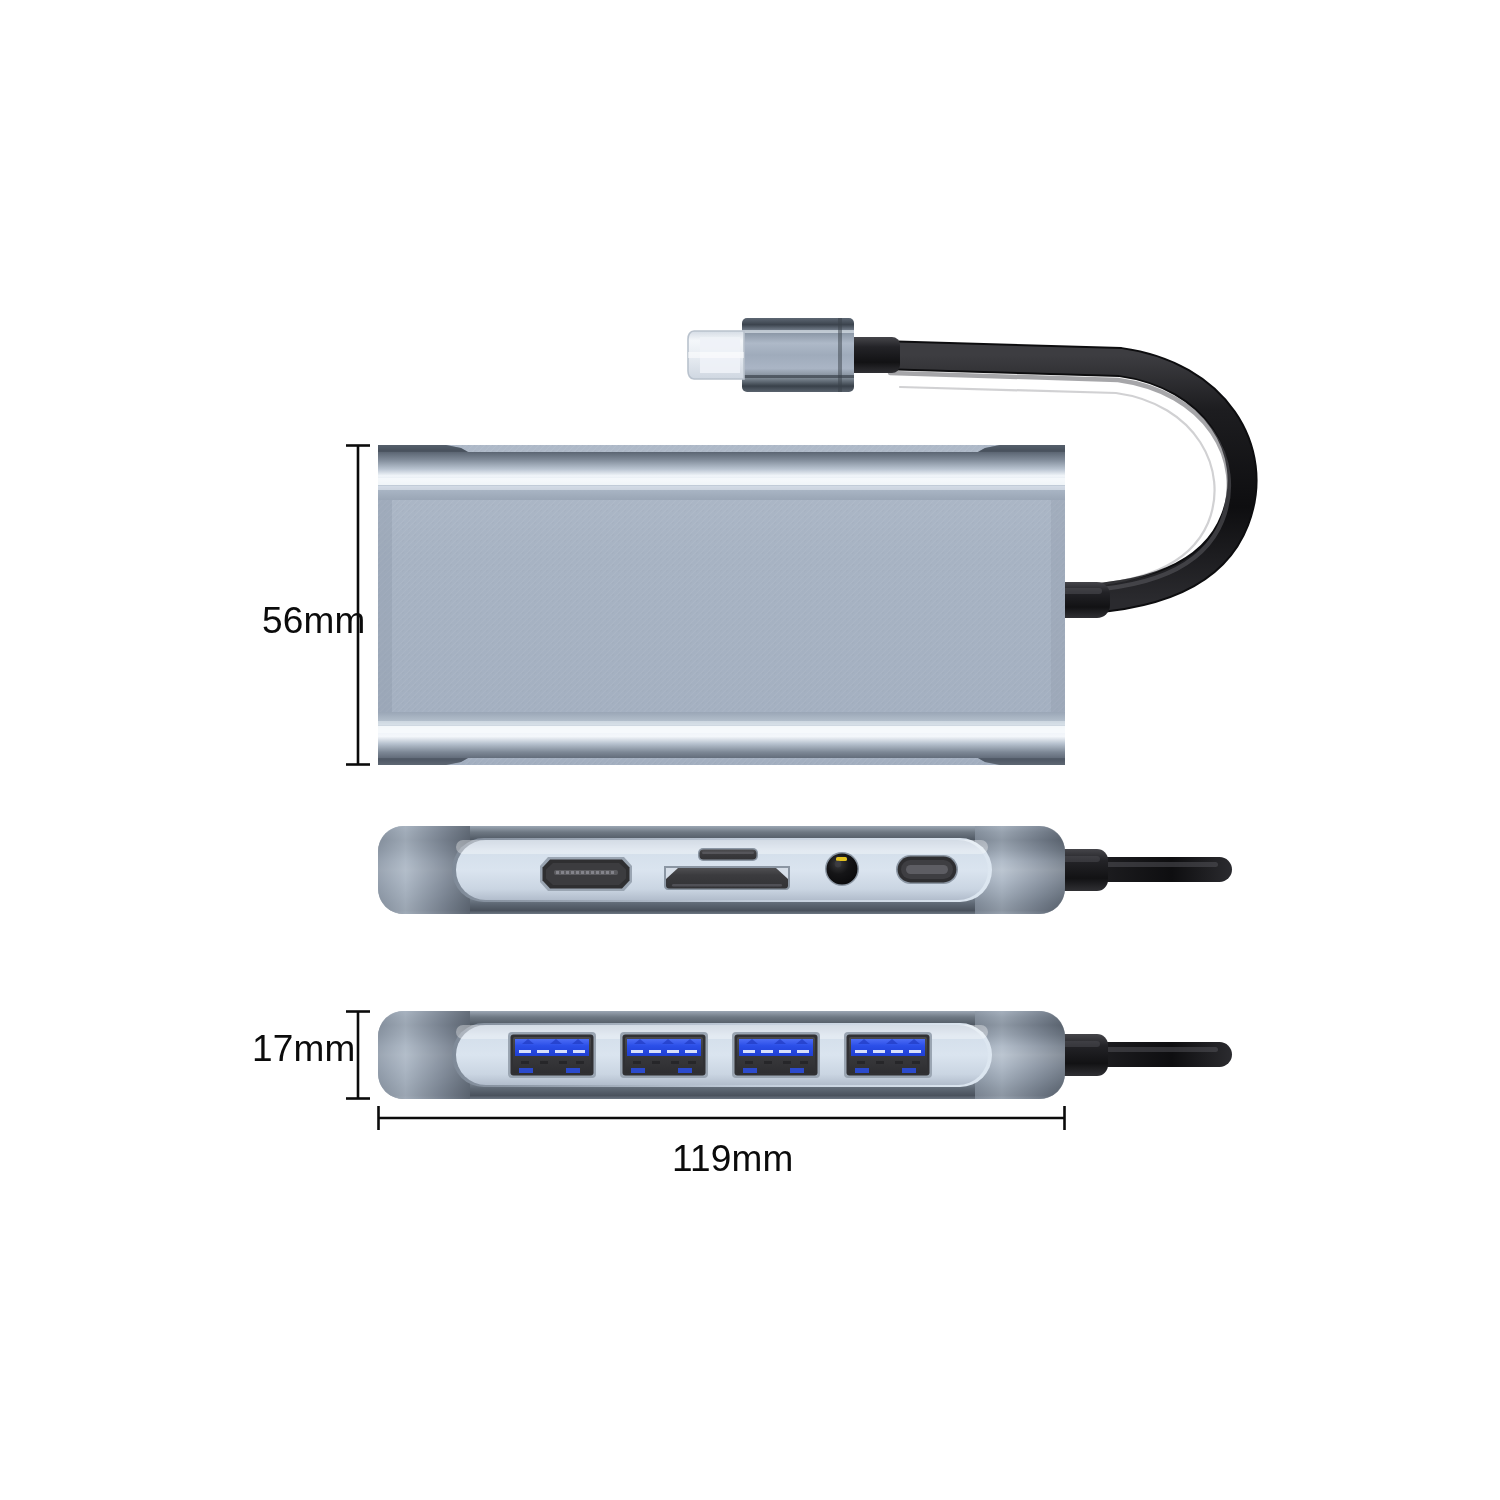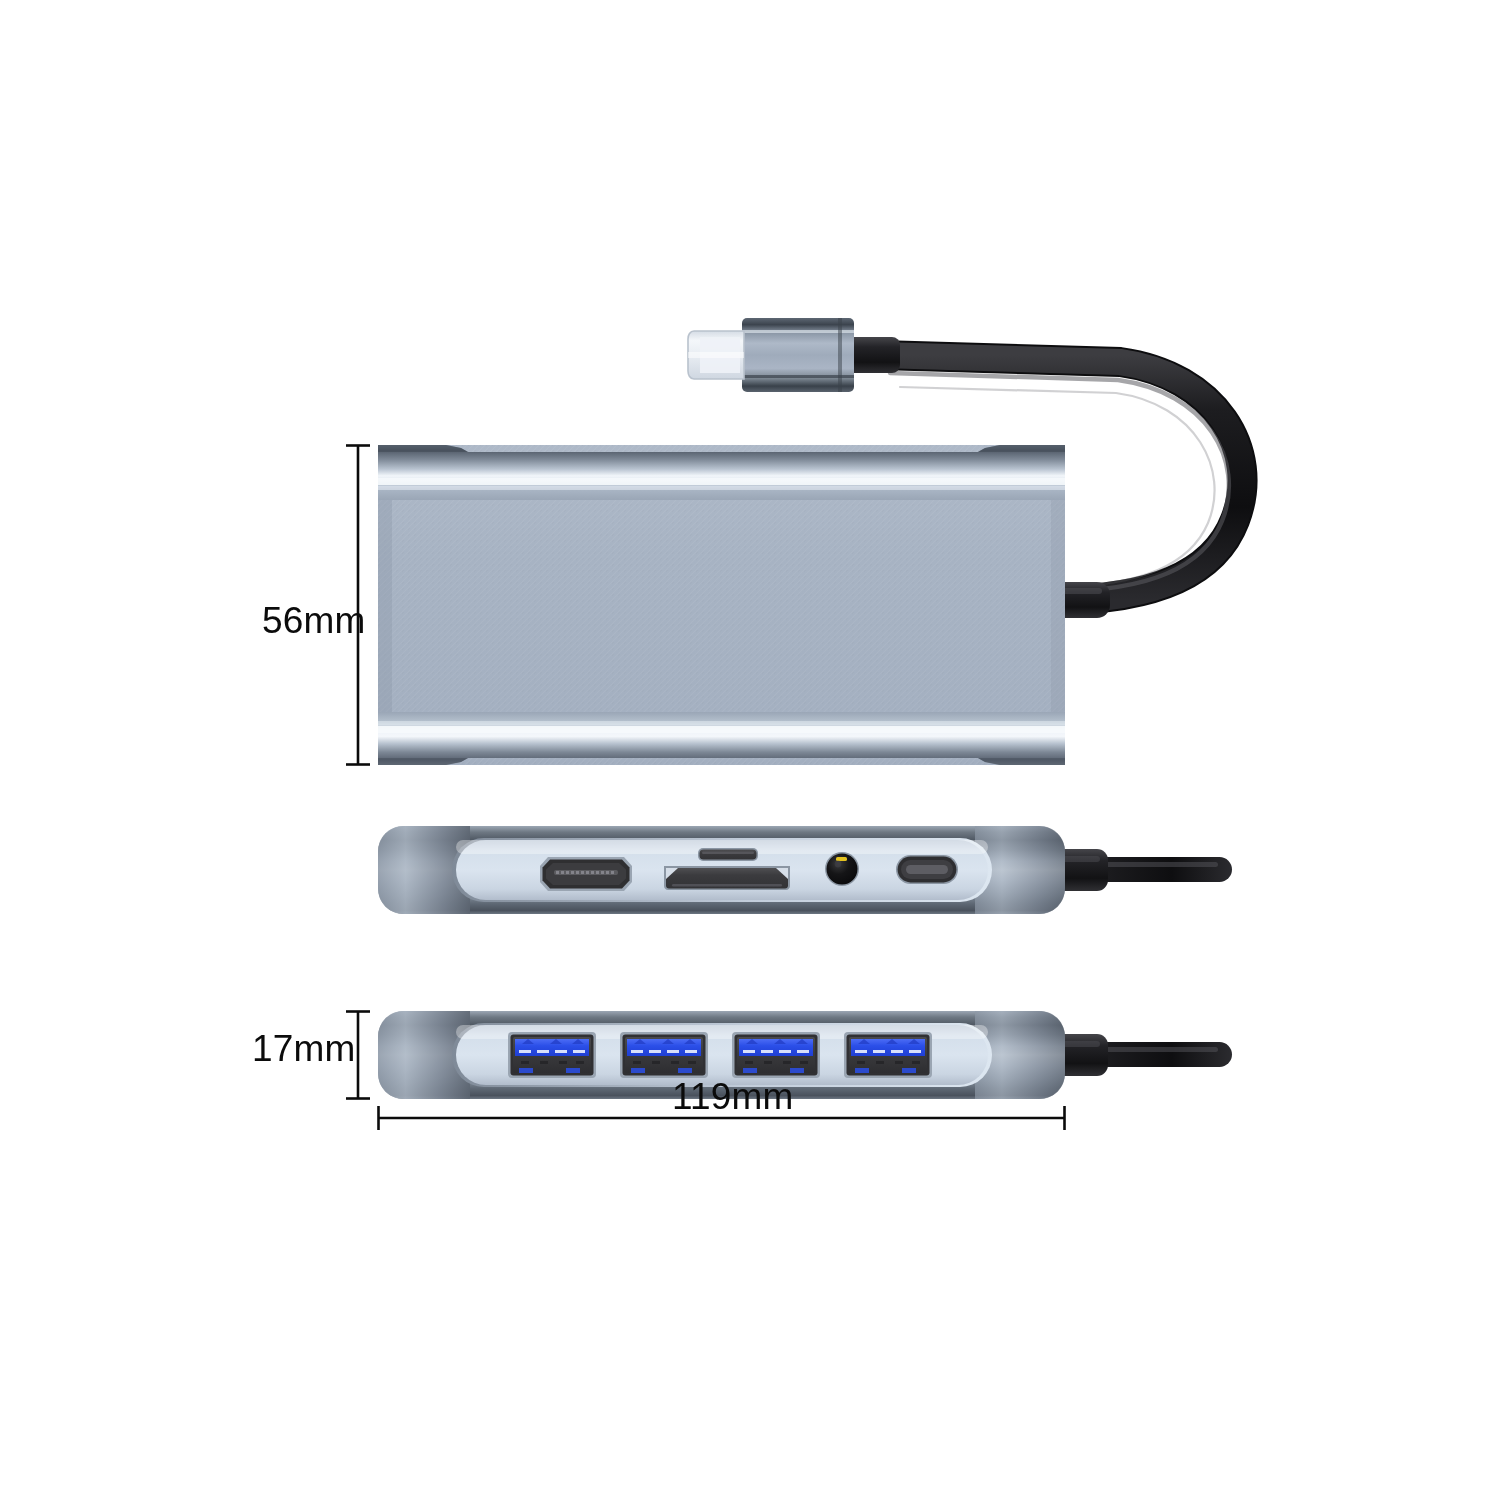--- a/index.html
+++ b/index.html
@@ -43,21 +43,21 @@
   #label-height-56 {
     left: 262px;
     top: 600px;
   }
   #label-height-17 {
     left: 252px;
     top: 1028px;
   }
   #label-width-119 {
     left: 672px;
-    top: 1076px;
+    top: 1138px;
   }
 </style>
 </head>
 <body>
 
 <div id="stage">
 
   <svg class="svg-layer" viewBox="0 0 1500 1500" xmlns="http://www.w3.org/2000/svg">
     <defs>
 

